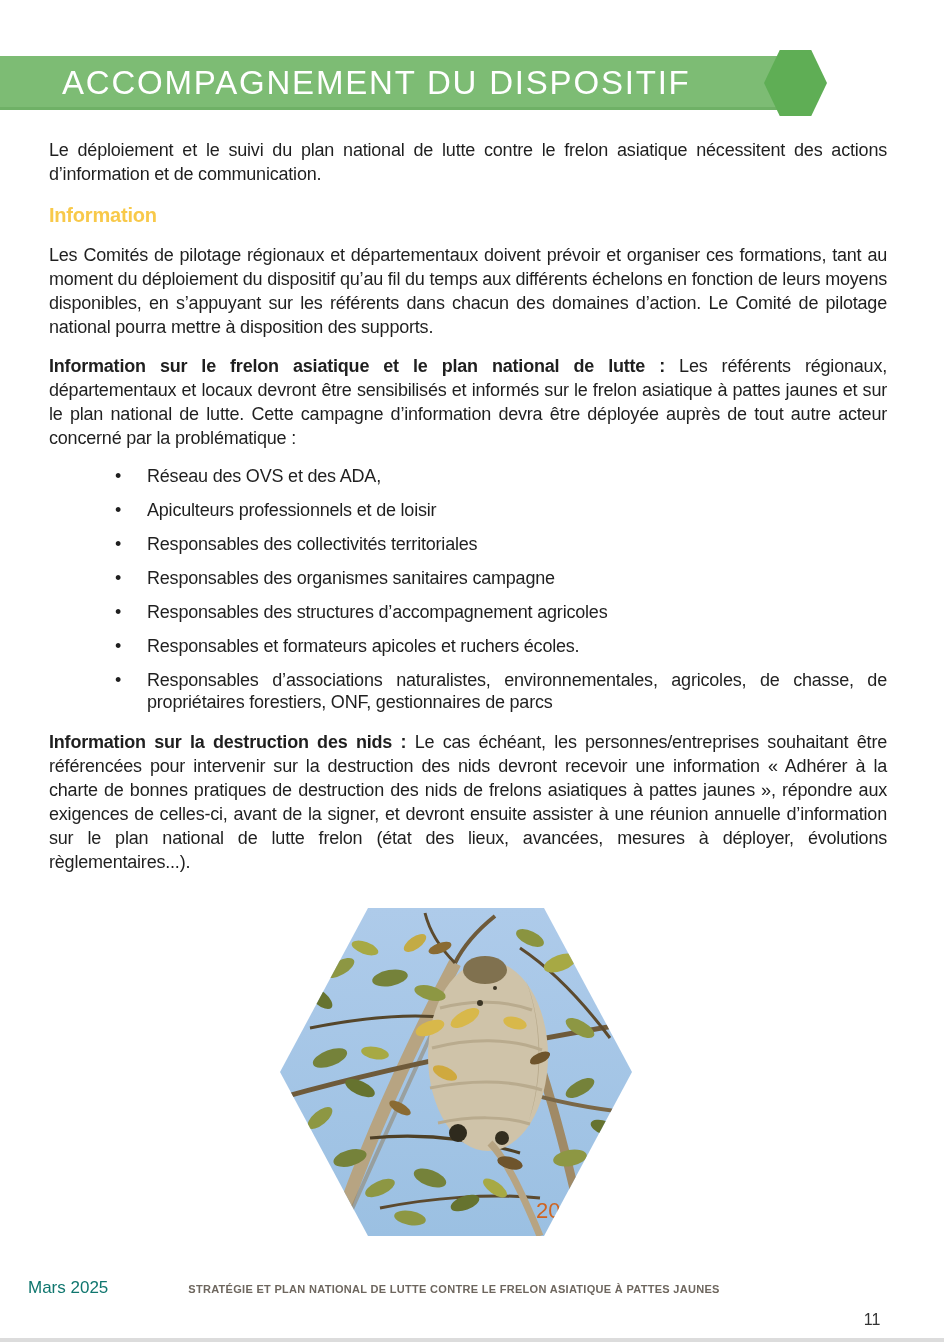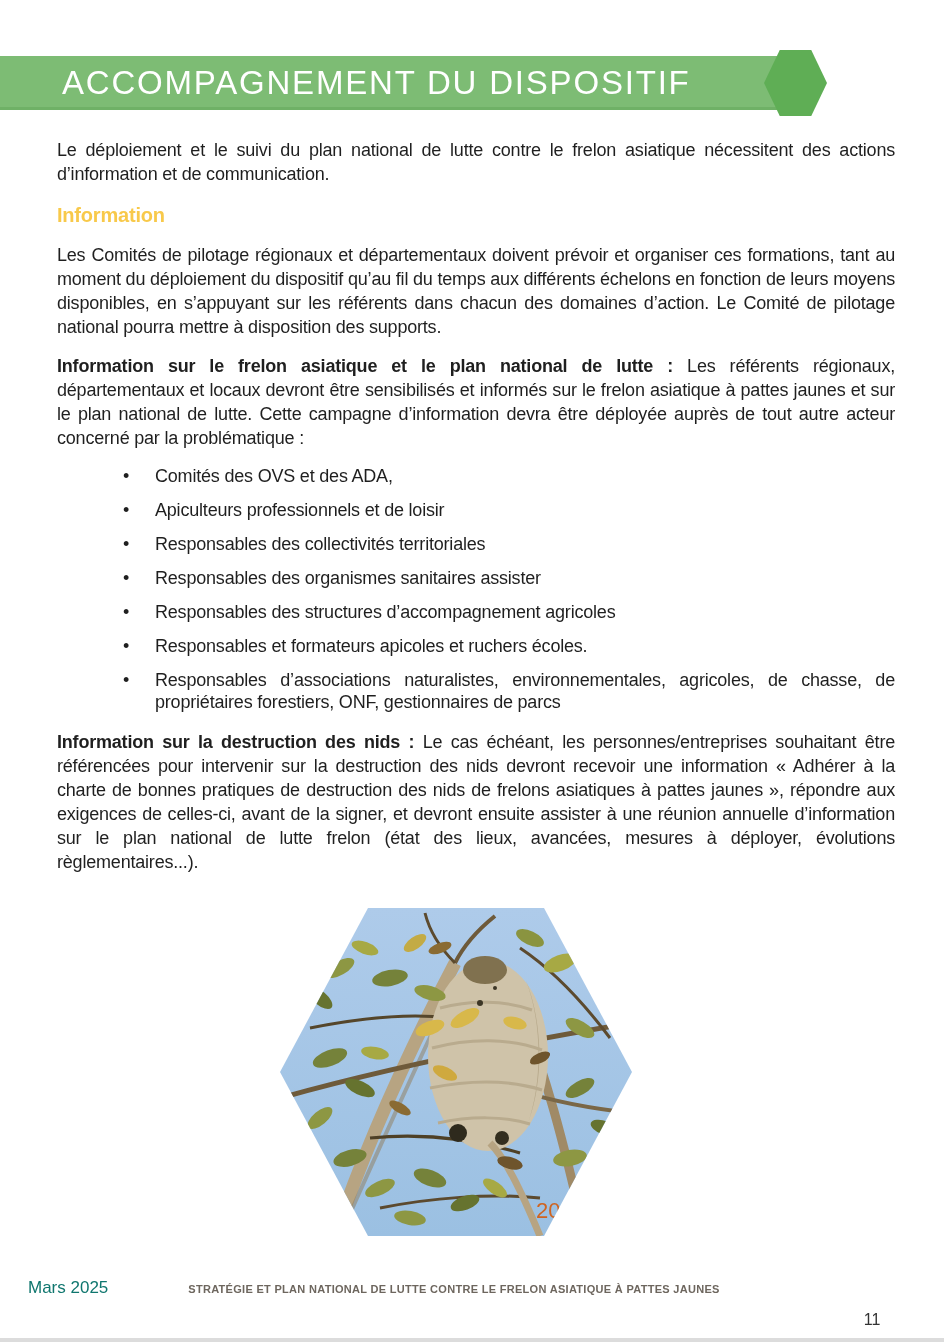--- a/index.html
+++ b/index.html
@@ -30,21 +30,21 @@
   }
   .hex-badge {
     position: absolute; left: 764px; top: 50px;
     width: 63px; height: 66px;
     background: var(--hexagon-green, #5fae55);
     clip-path: polygon(25% 0%, 75% 0%, 100% 50%, 75% 100%, 25% 100%, 0% 50%);
   }
 
   
   .content {
-    position: absolute; left: 57px; top: 138px;
+    position: absolute; left: 49px; top: 138px;
     width: 838px;
     font-size: 18px; line-height: 24px;
     letter-spacing: -0.2px;
     text-align: justify;
   }
   .content p { margin: 0 0 15px 0; }
   .info-heading {
     margin: 17px 0 16px 0;
     font-size: 20px; line-height: 24px;
     font-weight: bold;
@@ -110,24 +110,24 @@
 <div class="content">
   <p>Le déploiement et le suivi du plan national de lutte contre le frelon asiatique nécessitent des actions d’information et de communication.</p>
 
   <h2 class="info-heading">Information</h2>
 
   <p>Les Comités de pilotage régionaux et départementaux doivent prévoir et organiser ces formations, tant au moment du déploiement du dispositif qu’au fil du temps aux différents échelons en fonction de leurs moyens disponibles, en s’appuyant sur les référents dans chacun des domaines d’action. Le Comité de pilotage national pourra mettre à disposition des supports.</p>
 
   <p><strong>Information sur le frelon asiatique et le plan national de lutte :</strong> <span>Les référents régionaux, départementaux et locaux devront être sensibilisés et informés sur le frelon asiatique à pattes jaunes et sur le plan national de lutte. Cette campagne d’information devra être déployée auprès de tout autre acteur concerné par la problématique :</span></p>
 
   <ul class="bullet-list">
-    <li>Comités des OVS et des ADA,</li>
+    <li>Réseau des OVS et des ADA,</li>
     <li>Apiculteurs professionnels et de loisir</li>
     <li>Responsables des collectivités territoriales</li>
-    <li>Responsables des organismes sanitaires assister</li>
+    <li>Responsables des organismes sanitaires campagne</li>
     <li>Responsables des structures d’accompagnement agricoles</li>
     <li>Responsables et formateurs apicoles et ruchers écoles.</li>
     <li>Responsables d’associations naturalistes, environnementales, agricoles, de chasse, de propriétaires forestiers, ONF, gestionnaires de parcs</li>
   </ul>
 
   <p><strong>Information sur la destruction des nids :</strong> <span>Le cas échéant, les personnes/entreprises souhaitant être référencées pour intervenir sur la destruction des nids devront recevoir une information « Adhérer à la charte de bonnes pratiques de destruction des nids de frelons asiatiques à pattes jaunes », répondre aux exigences de celles-ci, avant de la signer, et devront ensuite assister à une réunion annuelle d’information sur le plan national de lutte frelon (état des lieux, avancées, mesures à déployer, évolutions règlementaires...).</span></p>
 </div>
 
 <div class="photo-hex">
   <svg viewBox="0 0 352 328" width="352" height="328" xmlns="http://www.w3.org/2000/svg">

